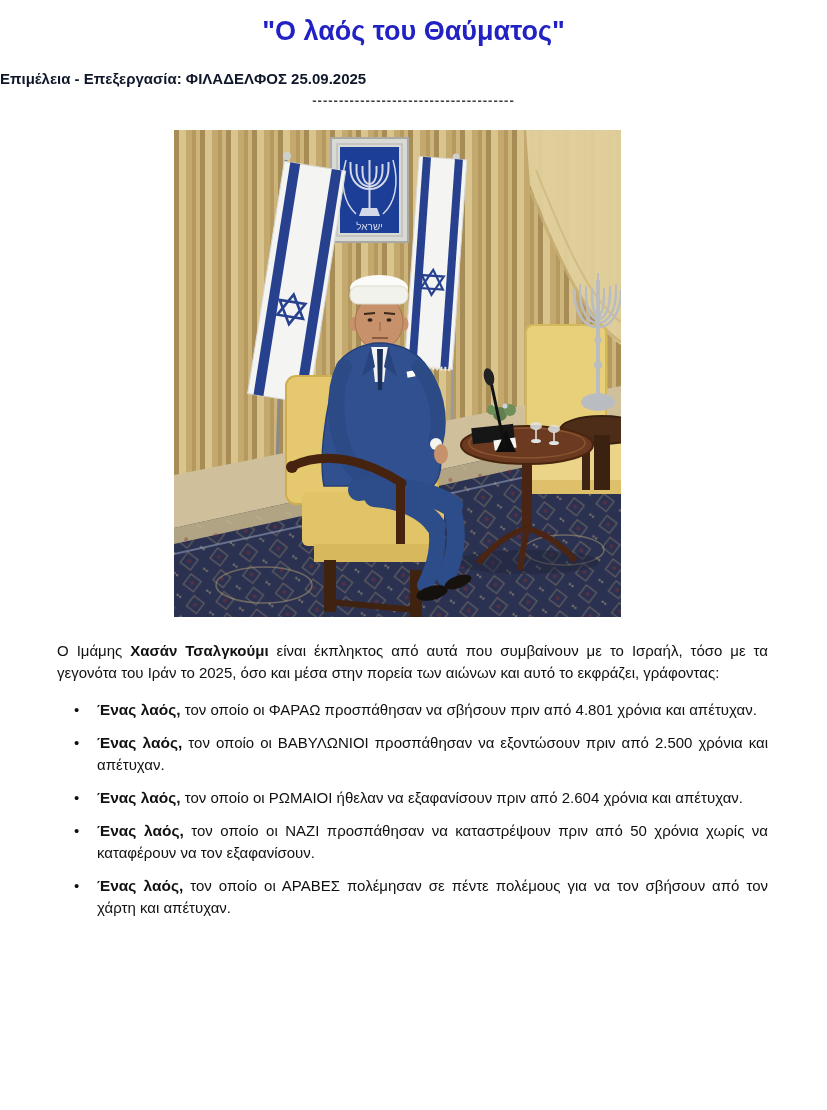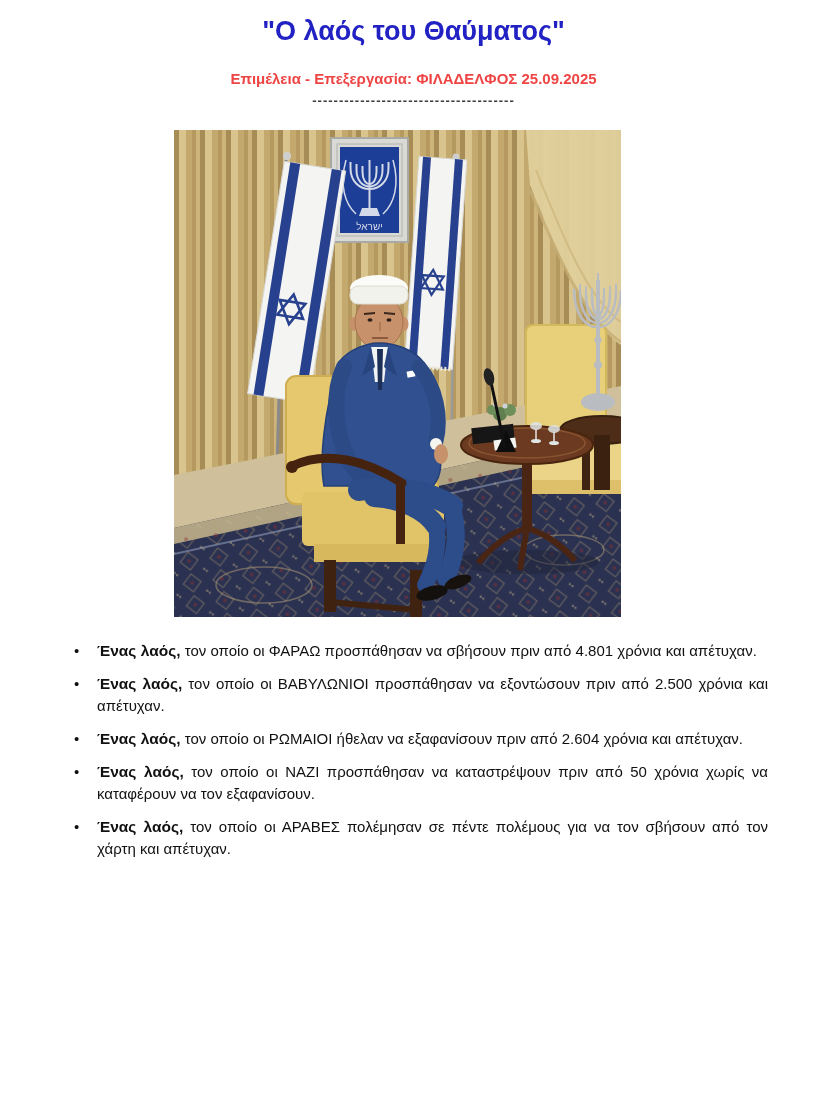--- a/index.html
+++ b/index.html
@@ -6,22 +6,22 @@
   body{
     width:827px;height:1110px;overflow:hidden;background:#ffffff;
     font-family:"Liberation Sans", sans-serif;color:#111111;
   }
   .page{width:827px;height:1110px;position:relative;}
   .doc-title{
     margin:16px 0 0 0;text-align:center;
     font-size:27px;line-height:31px;font-weight:bold;color:#2121c4;
   }
   .doc-subtitle{
-    margin:23px 0 0 0;text-align:center;
-    font-size:15px;line-height:17px;font-weight:bold;color:#ef4444;
+    margin:23px 0 0 0;
+    font-size:15px;line-height:17px;font-weight:bold;color:#0f172a;
   }
   .doc-divider{
     margin:6px 0 0 0;text-align:center;
     font-size:13px;line-height:15px;font-weight:bold;color:#3d3d3d;letter-spacing:1px;
   }
   .photo-wrap{
     display:block;width:479px;height:487px;margin:22px auto 0 auto;
   }
   .content{
     margin:23px 59px 0 57px;
@@ -248,20 +248,21 @@
       <g>
         <path d="M118,336 C152,320 192,330 228,353" stroke="#46230f" stroke-width="9" fill="none" stroke-linecap="round"></path>
         <circle cx="118" cy="337" r="6" fill="#46230f"></circle>
         <rect x="222" y="352" width="9" height="62" fill="#46230f"></rect>
       </g>
     </svg>
   </div>
 
   <div class="content">
 
+    <p class="para"><span>Ο Ιμάμης </span><strong>Χασάν Τσαλγκούμι</strong><span> είναι έκπληκτος από αυτά που συμβαίνουν με το Ισραήλ, τόσο με τα γεγονότα του Ιράν το 2025, όσο και μέσα στην πορεία των αιώνων και αυτό το εκφράζει, γράφοντας:</span></p>
 
     <p class="para">
     </p>
 
     <ul class="points">
       <li><span class="dot">•</span><strong class="lead">Ένας λαός,</strong><span> τον οποίο οι ΦΑΡΑΩ προσπάθησαν να σβήσουν πριν από 4.801 χρόνια και απέτυχαν.</span></li>
       <li><span class="dot">•</span><strong class="lead">Ένας λαός,</strong><span> τον οποίο οι ΒΑΒΥΛΩΝΙΟΙ προσπάθησαν να εξοντώσουν πριν από 2.500 χρόνια και απέτυχαν.</span></li>
       <li><span class="dot">•</span><strong class="lead">Ένας λαός,</strong><span> τον οποίο οι ΡΩΜΑΙΟΙ ήθελαν να εξαφανίσουν πριν από 2.604 χρόνια και απέτυχαν.</span></li>
       <li><span class="dot">•</span><strong class="lead">Ένας λαός,</strong><span> τον οποίο οι ΝΑΖΙ προσπάθησαν να καταστρέψουν πριν από 50 χρόνια χωρίς να καταφέρουν να τον εξαφανίσουν.</span></li>
       <li><span class="dot">•</span><strong class="lead">Ένας λαός,</strong><span> τον οποίο οι ΑΡΑΒΕΣ πολέμησαν σε πέντε πολέμους για να τον σβήσουν από τον χάρτη και απέτυχαν.</span></li>

